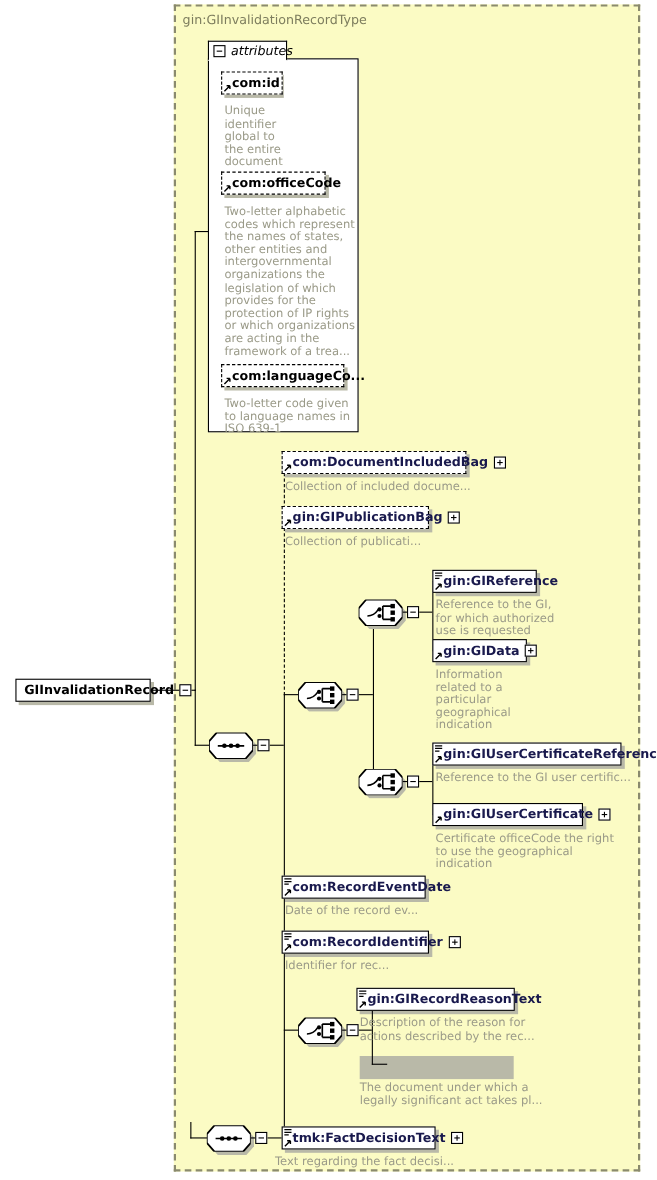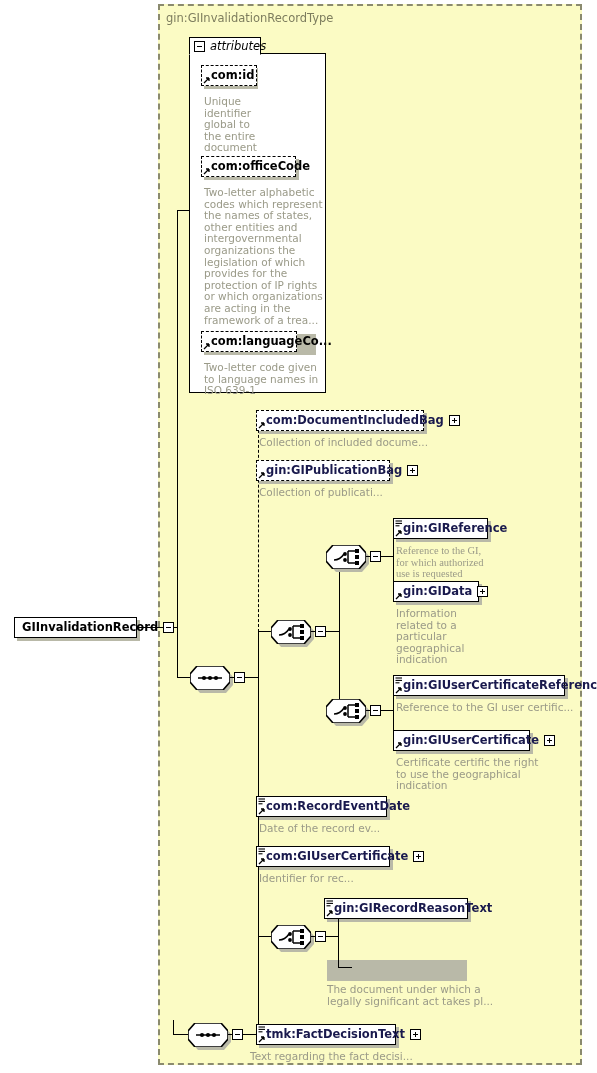--- a/index.html
+++ b/index.html
@@ -185,21 +185,21 @@
 intergovernmental
 organizations the
 legislation of which
 provides for the
 protection of IP rights
 or which organizations
 are acting in the
 framework of a trea...</div>
 
   <div class="node-shadow" style="left:204px;top:334px;width:112px;height:21px;"></div>
-  <div class="node optional" style="left:201px;top:331px;width:96px;height:21px;">
+  <div class="node optional" style="left:201px;top:331px;width:112px;height:21px;">
     <span class="nlabel plain">com:languageCo...</span>
     <svg class="arrowico" viewBox="0 0 8 8">
         <path d="M1 7 L6 2 M6 2 L3 2 M6 2 L6 5" stroke="#000" stroke-width="1.3" fill="none"></path>
       </svg>
   </div>
   <div class="anno" style="left:204px;top:362px;">Two-letter code given
 to language names in
 ISO 639-1</div>
 
   <div class="node-shadow" style="left:17px;top:620px;width:123px;height:21px;"></div>
@@ -303,21 +303,21 @@
     <span class="nlabel">gin:GIReference</span>
     <svg class="linesico" viewBox="0 0 8 7">
         <line x1="0.5" y1="1" x2="7" y2="1" stroke="#000" stroke-width="1.1"></line>
         <line x1="0.5" y1="3.4" x2="7" y2="3.4" stroke="#000" stroke-width="1.1"></line>
         <line x1="0.5" y1="5.8" x2="4.5" y2="5.8" stroke="#000" stroke-width="1.1"></line>
       </svg>
     <svg class="arrowico" viewBox="0 0 8 8">
         <path d="M1 7 L6 2 M6 2 L3 2 M6 2 L6 5" stroke="#000" stroke-width="1.3" fill="none"></path>
       </svg>
   </div>
-  <div class="anno" style="left:396px;top:545px;font-family:Liberation Serif, serif;">Reference to the GI,
+  <div class="anno" style="left:396px;top:545px;">Reference to the GI,
 for which authorized
 use is requested</div>
 
   <div class="ln h" style="left:393px;top:591px;width:14px;"></div>
   <div class="node-shadow" style="left:396px;top:584px;width:86px;height:21px;"></div>
   <div class="node" style="left:393px;top:581px;width:86px;height:21px;">
     <span class="nlabel">gin:GIData</span>
     <span class="grow"></span>
     <span class="pmbox plus"></span>
     <svg class="arrowico" viewBox="0 0 8 8">
@@ -369,21 +369,21 @@
   <div class="ln h" style="left:393px;top:740px;width:14px;"></div>
   <div class="node-shadow" style="left:396px;top:733px;width:137px;height:21px;"></div>
   <div class="node" style="left:393px;top:730px;width:137px;height:21px;">
     <span class="nlabel">gin:GIUserCertificate</span>
     <span class="grow"></span>
     <span class="pmbox plus"></span>
     <svg class="arrowico" viewBox="0 0 8 8">
         <path d="M1 7 L6 2 M6 2 L3 2 M6 2 L6 5" stroke="#000" stroke-width="1.3" fill="none"></path>
       </svg>
   </div>
-  <div class="anno" style="left:396px;top:757px;">Certificate certific the right
+  <div class="anno" style="left:396px;top:757px;">Certificate officeCode the right
 to use the geographical
 indication</div>
 
   <div class="ln h" style="left:258px;top:806px;width:14px;"></div>
   <div class="node-shadow" style="left:259px;top:799px;width:131px;height:21px;"></div>
   <div class="node" style="left:256px;top:796px;width:131px;height:21px;">
     <span class="nlabel">com:RecordEventDate</span>
     <svg class="linesico" viewBox="0 0 8 7">
         <line x1="0.5" y1="1" x2="7" y2="1" stroke="#000" stroke-width="1.1"></line>
         <line x1="0.5" y1="3.4" x2="7" y2="3.4" stroke="#000" stroke-width="1.1"></line>
@@ -391,21 +391,21 @@
       </svg>
     <svg class="arrowico" viewBox="0 0 8 8">
         <path d="M1 7 L6 2 M6 2 L3 2 M6 2 L6 5" stroke="#000" stroke-width="1.3" fill="none"></path>
       </svg>
   </div>
   <div class="anno" style="left:259px;top:823px;">Date of the record ev...</div>
 
   <div class="ln h" style="left:258px;top:856px;width:14px;"></div>
   <div class="node-shadow" style="left:259px;top:849px;width:134px;height:21px;"></div>
   <div class="node" style="left:256px;top:846px;width:134px;height:21px;">
-    <span class="nlabel">com:GIUserCertificate</span>
+    <span class="nlabel">com:RecordIdentifier</span>
     <span class="grow"></span>
     <span class="pmbox plus"></span>
     <svg class="linesico" viewBox="0 0 8 7">
         <line x1="0.5" y1="1" x2="7" y2="1" stroke="#000" stroke-width="1.1"></line>
         <line x1="0.5" y1="3.4" x2="7" y2="3.4" stroke="#000" stroke-width="1.1"></line>
         <line x1="0.5" y1="5.8" x2="4.5" y2="5.8" stroke="#000" stroke-width="1.1"></line>
       </svg>
     <svg class="arrowico" viewBox="0 0 8 8">
         <path d="M1 7 L6 2 M6 2 L3 2 M6 2 L6 5" stroke="#000" stroke-width="1.3" fill="none"></path>
       </svg>
@@ -439,20 +439,22 @@
     <span class="nlabel">gin:GIRecordReasonText</span>
     <svg class="linesico" viewBox="0 0 8 7">
         <line x1="0.5" y1="1" x2="7" y2="1" stroke="#000" stroke-width="1.1"></line>
         <line x1="0.5" y1="3.4" x2="7" y2="3.4" stroke="#000" stroke-width="1.1"></line>
         <line x1="0.5" y1="5.8" x2="4.5" y2="5.8" stroke="#000" stroke-width="1.1"></line>
       </svg>
     <svg class="arrowico" viewBox="0 0 8 8">
         <path d="M1 7 L6 2 M6 2 L3 2 M6 2 L6 5" stroke="#000" stroke-width="1.3" fill="none"></path>
       </svg>
   </div>
+  <div class="anno" style="left:327px;top:925px;">Description of the reason for
+actions described by the rec...</div>
 
   <div class="ln h" style="left:338px;top:967px;width:14px;"></div>
   <div class="node-shadow" style="left:327px;top:960px;width:140px;height:21px;"></div>
   <div class="anno" style="left:327px;top:984px;">The document under which a
 legally significant act takes pl...</div>
 
   <div class="ln h" style="left:258px;top:1034px;width:14px;"></div>
   <div class="comp-shadow" style="left:191px;top:1026px;width:40px;height:24px;background:#b9b9a8;clip-path:polygon(7px 0,33px 0,40px 8px,40px 16px,33px 24px,7px 24px,0 16px,0 8px);"></div>
   <div class="comp" style="left:188px;top:1023px;">
     <svg class="oct" viewBox="0 0 40 24">

